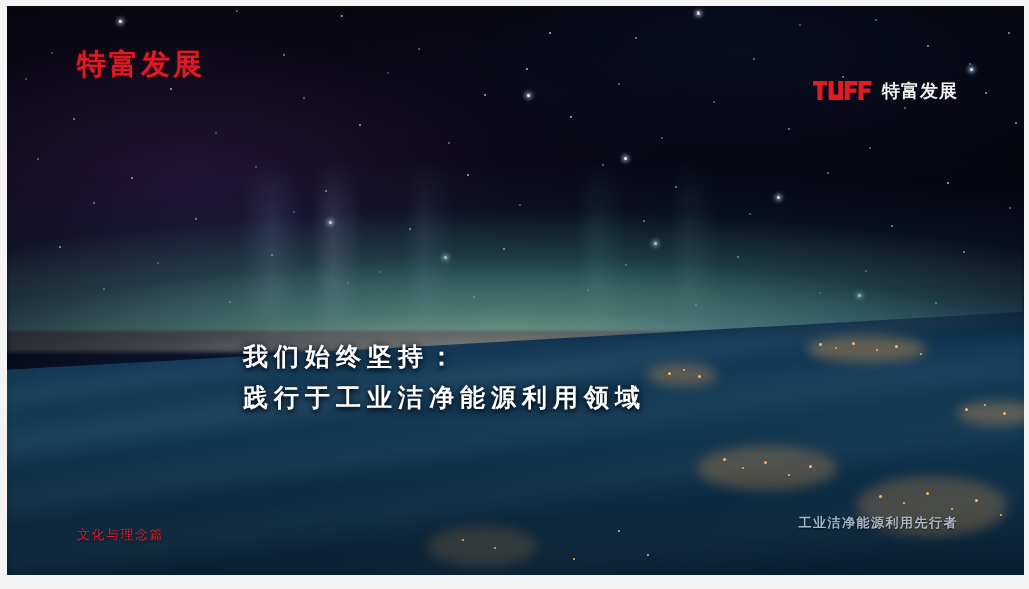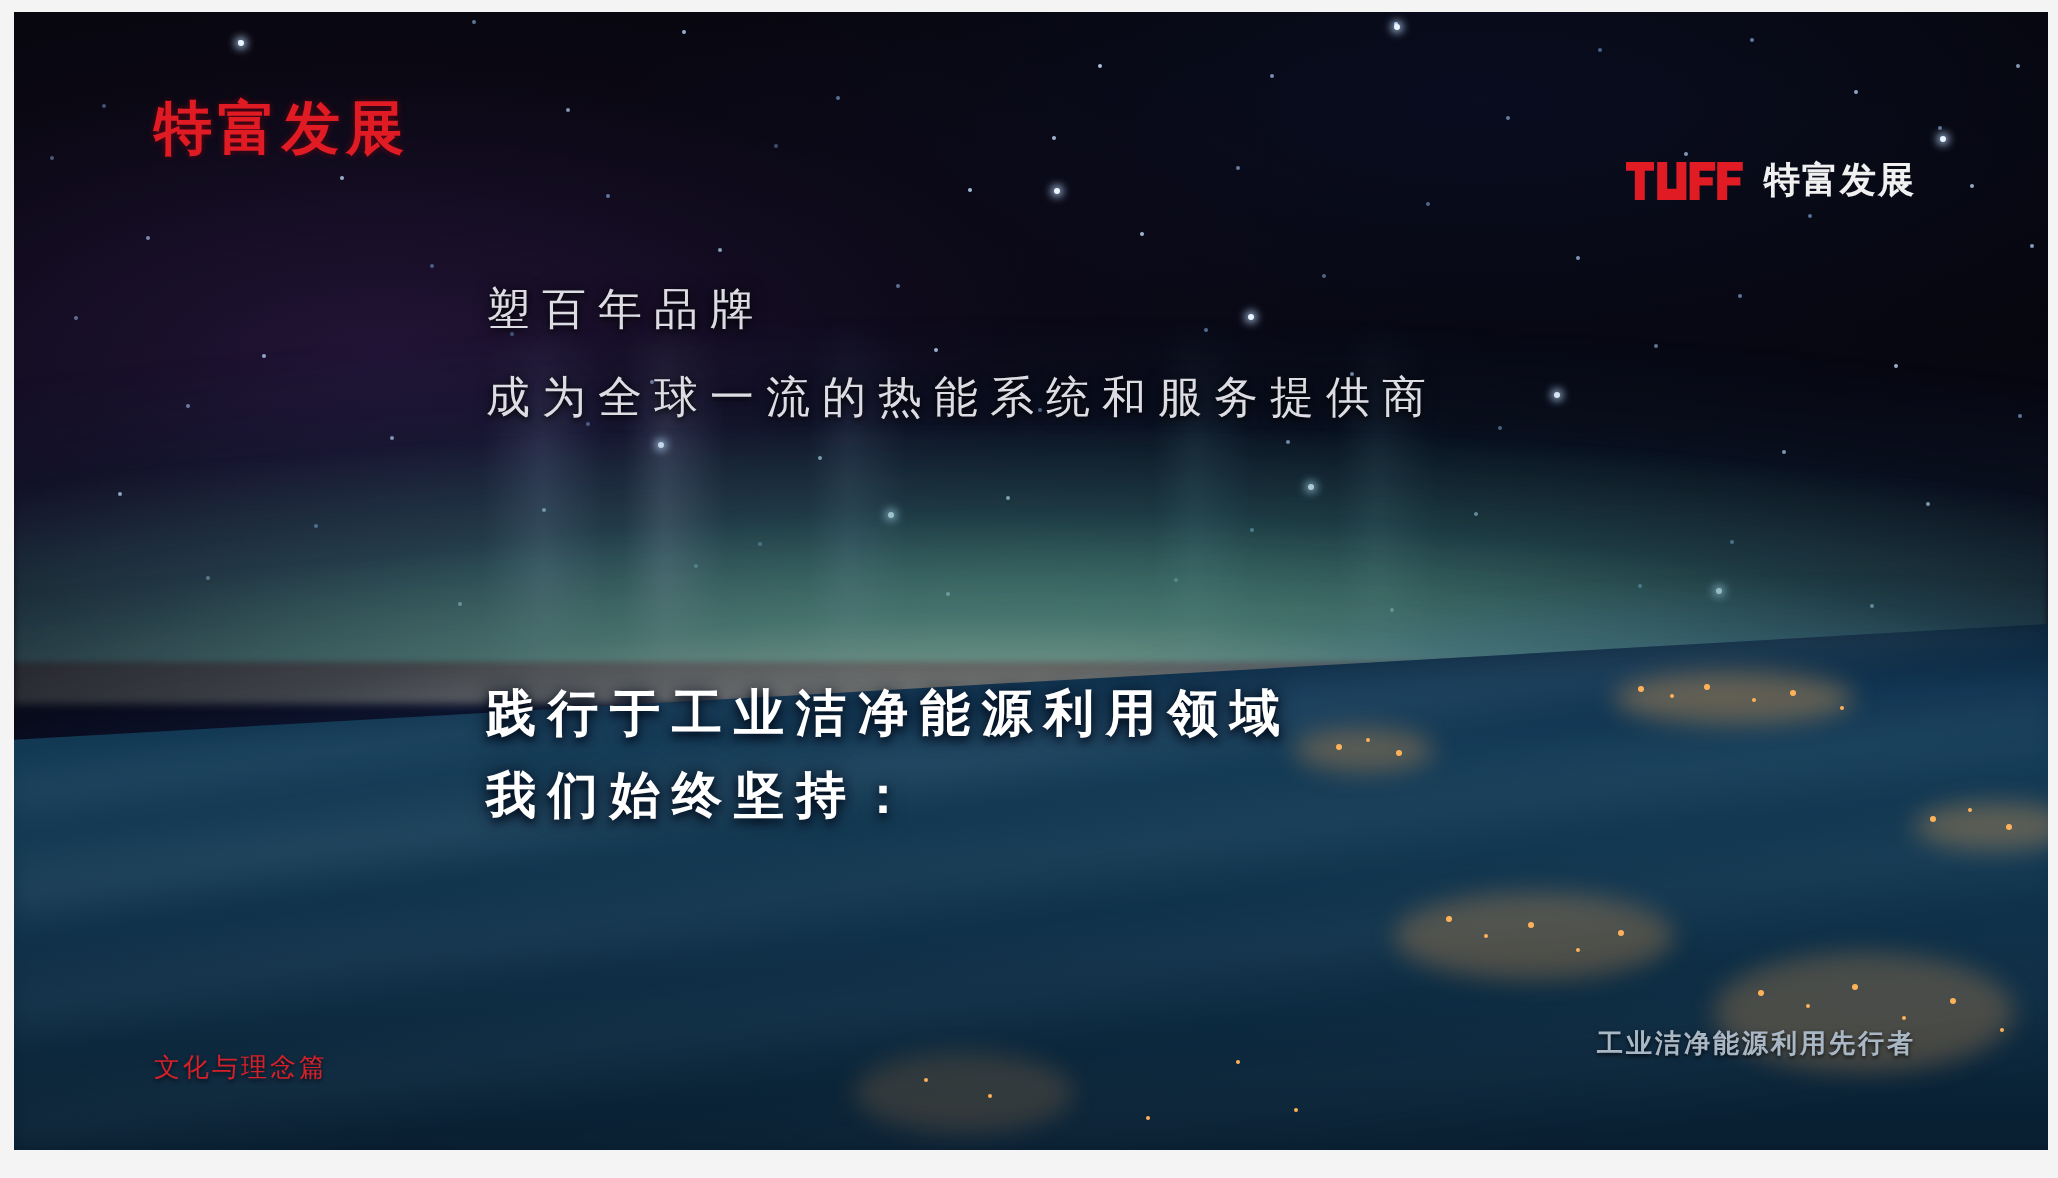--- a/index.html
+++ b/index.html
@@ -401,28 +401,24 @@
 
           <path d="M15.6,0 H20.6 V13.4 H25.2 V0 H30.2 V19 H15.6 Z" fill="#e01b24"></path>
 
           <path d="M31.8,0 H44.6 V4.4 H36.8 V7.6 H43.4 V11.8 H36.8 V19 H31.8 Z" fill="#e01b24"></path>
 
           <path d="M45.6,0 H58.4 V4.4 H50.6 V7.6 H57.2 V11.8 H50.6 V19 H45.6 Z" fill="#e01b24"></path>
         </svg>
         <div id="brand-name">特富发展</div>
       </div>
 
-      <div id="vision-block">
-        <div class="vline">塑百年品牌</div>
-        <div class="vline">成为全球一流的热能系统和服务提供商</div>
-      </div>
 
       <div id="commitment-block">
+        <div class="cline">我们始终坚持：</div>
         <div class="cline">践行于工业洁净能源利用领域</div>
-        <div class="cline">我们始终坚持：</div>
       </div>
 
       <div id="footer-section">文化与理念篇</div>
 
       <div id="footer-tagline">工业洁净能源利用先行者</div>
 
     </div>
   </div>
 </div>
 

